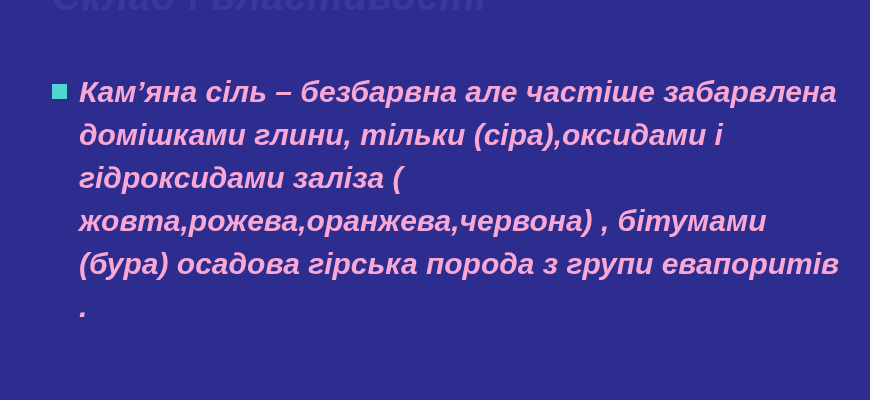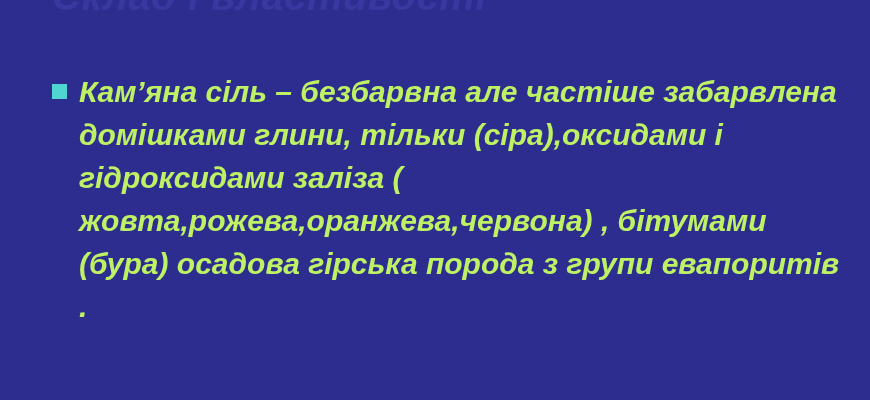--- a/index.html
+++ b/index.html
@@ -50,21 +50,21 @@
     background: #4fd6d0;
     margin-top: 14px;
     margin-right: 12px;
   }
   .bullet-text {
     flex: 1 1 auto;
     font-size: 30px;
     line-height: 43px;
     font-weight: bold;
     font-style: italic;
-    color: #bef264;
+    color: #f9a8d4;
   }
 </style>
 </head>
 <body>
 
 <div class="slide">
 
   <div class="slide-title">Склад і властивості</div>
 
   <div class="body-block">

